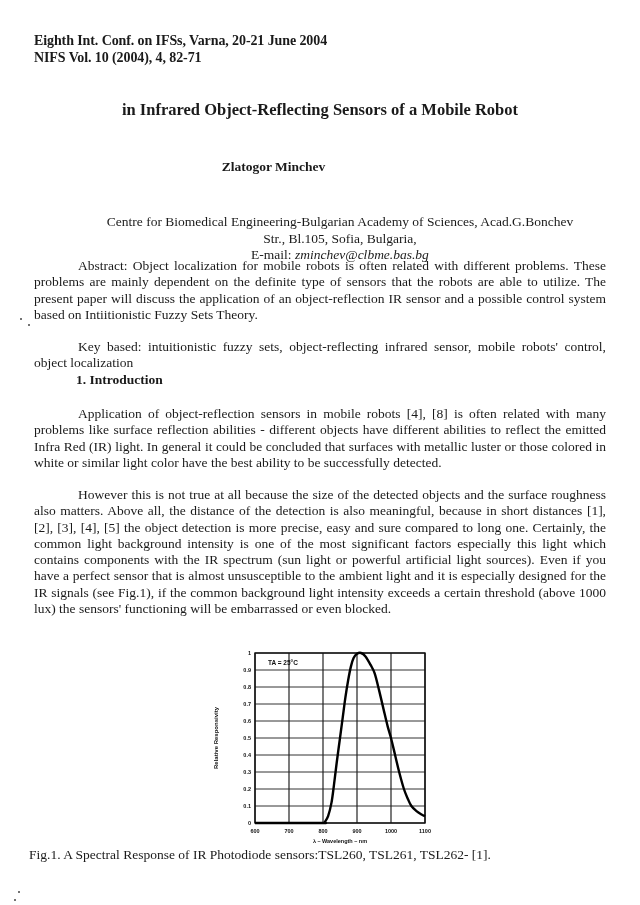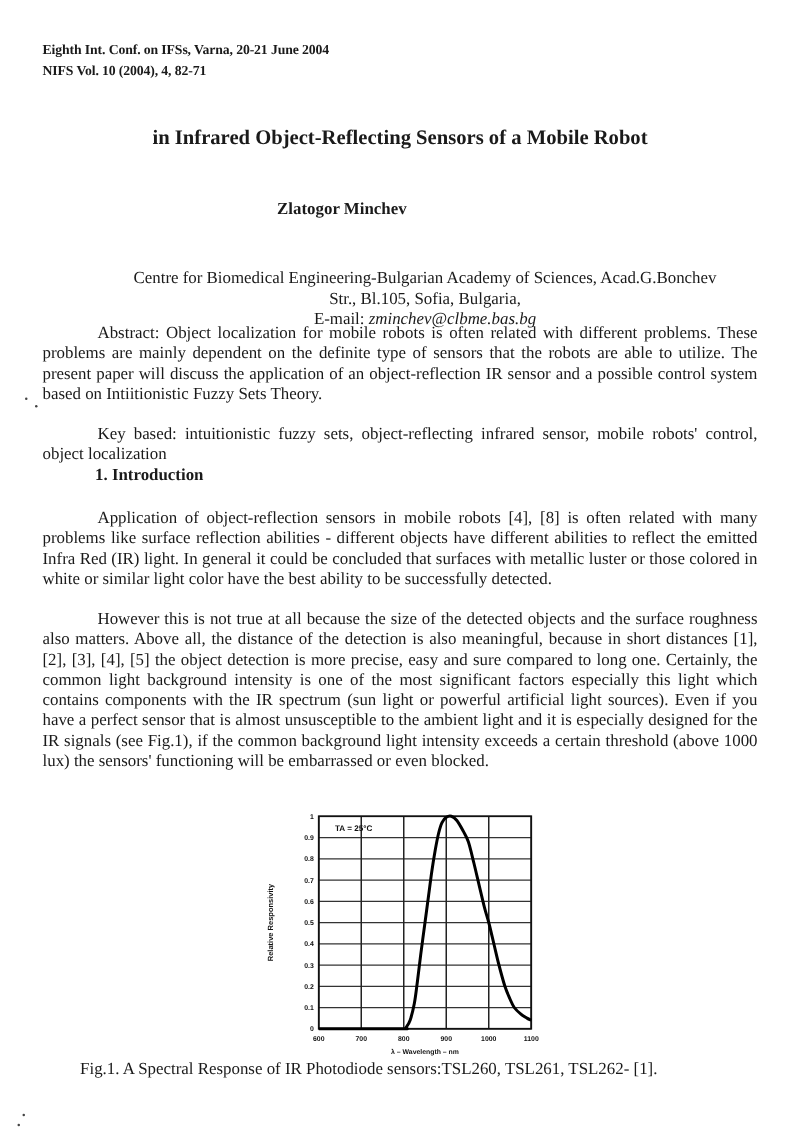--- a/index.html
+++ b/index.html
@@ -1,28 +1,28 @@
 <!DOCTYPE html>
 <html><head>
 <meta charset="utf-8">
 <style>
   html, body { margin: 0; padding: 0; background: #ffffff; }
   body { width: 640px; height: 905px; position: relative; overflow: hidden; color: #1a1a1a;
          font-family: "Liberation Serif", "DejaVu Serif", serif; }
   .abs { position: absolute; }
-  .hdr { left: 34px; top: 32px; font-weight: bold; font-size: 11px; line-height: 17px; letter-spacing: -0.1px; }
+  .hdr { left: 34px; top: 32px; font-weight: bold; font-size: 14px; line-height: 17px; letter-spacing: -0.1px; }
   .title { left: 0; width: 640px; top: 99px; text-align: center; font-weight: bold; font-size: 16.5px; line-height: 21px; }
   .author { left: 0; width: 547px; top: 159px; text-align: center; font-weight: bold; font-size: 13.5px; }
   .affil { left: 60px; width: 560px; top: 190px; text-align: center; font-size: 13.5px; line-height: 16.5px; margin-top: 24px; }
   .affil i { font-style: italic; }
   .para { left: 34px; width: 572px; font-size: 13.5px; line-height: 16.3px; text-align: justify; }
   .indent { text-indent: 44px; }
   b { font-weight: normal; }
   .section { left: 76px; top: 372px; font-weight: bold; font-size: 13.5px; }
-  .caption { left: 0; width: 520px; top: 847px; text-align: center; font-size: 13.5px; padding-left: 35px; }
+  .caption { left: 0; width: 520px; top: 847px; text-align: center; font-size: 13.5px; }
   .speck { position: absolute; width: 2px; height: 2px; background: #444; border-radius: 1px; }
   svg text { font-family: "Liberation Sans", "DejaVu Sans", sans-serif; font-weight: bold; fill: #111; }
 </style>
 </head>
 <body>
 
 <div class="abs hdr">
   <div>Eighth Int. Conf. on IFSs, Varna, 20-21 June 2004</div>
   <div>NIFS Vol. 10 (2004), 4, 82-71</div>
 </div>

